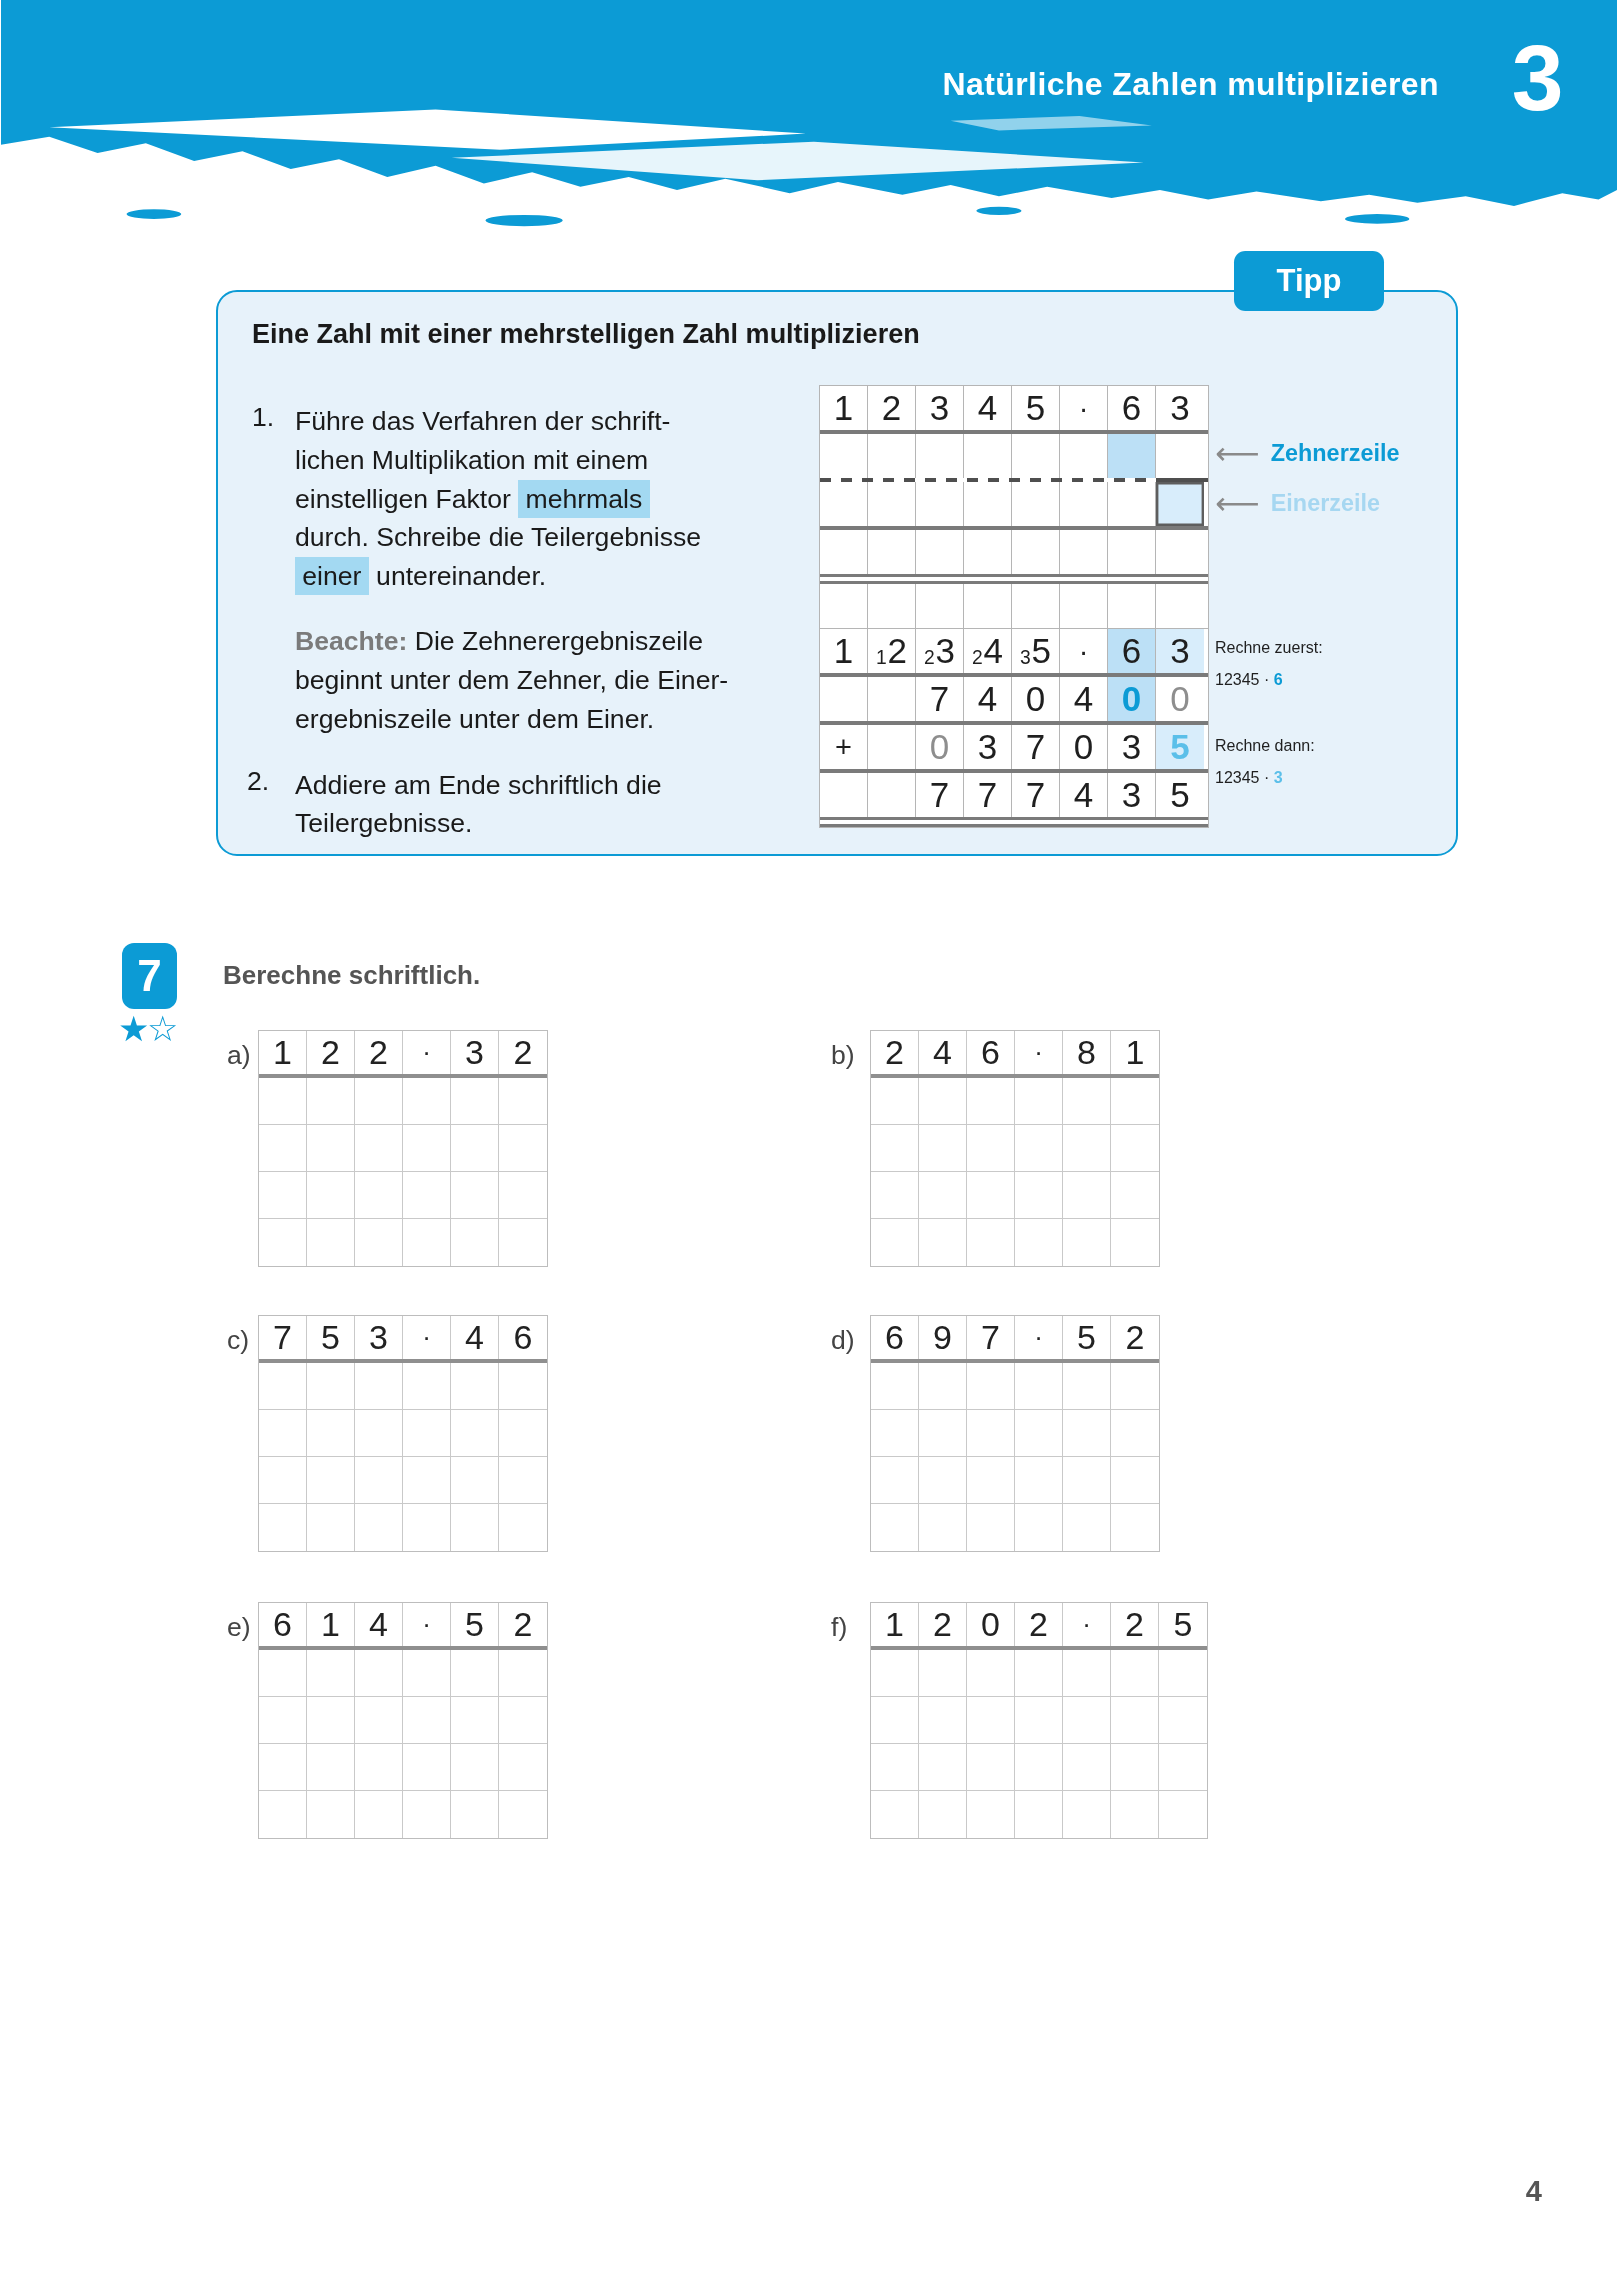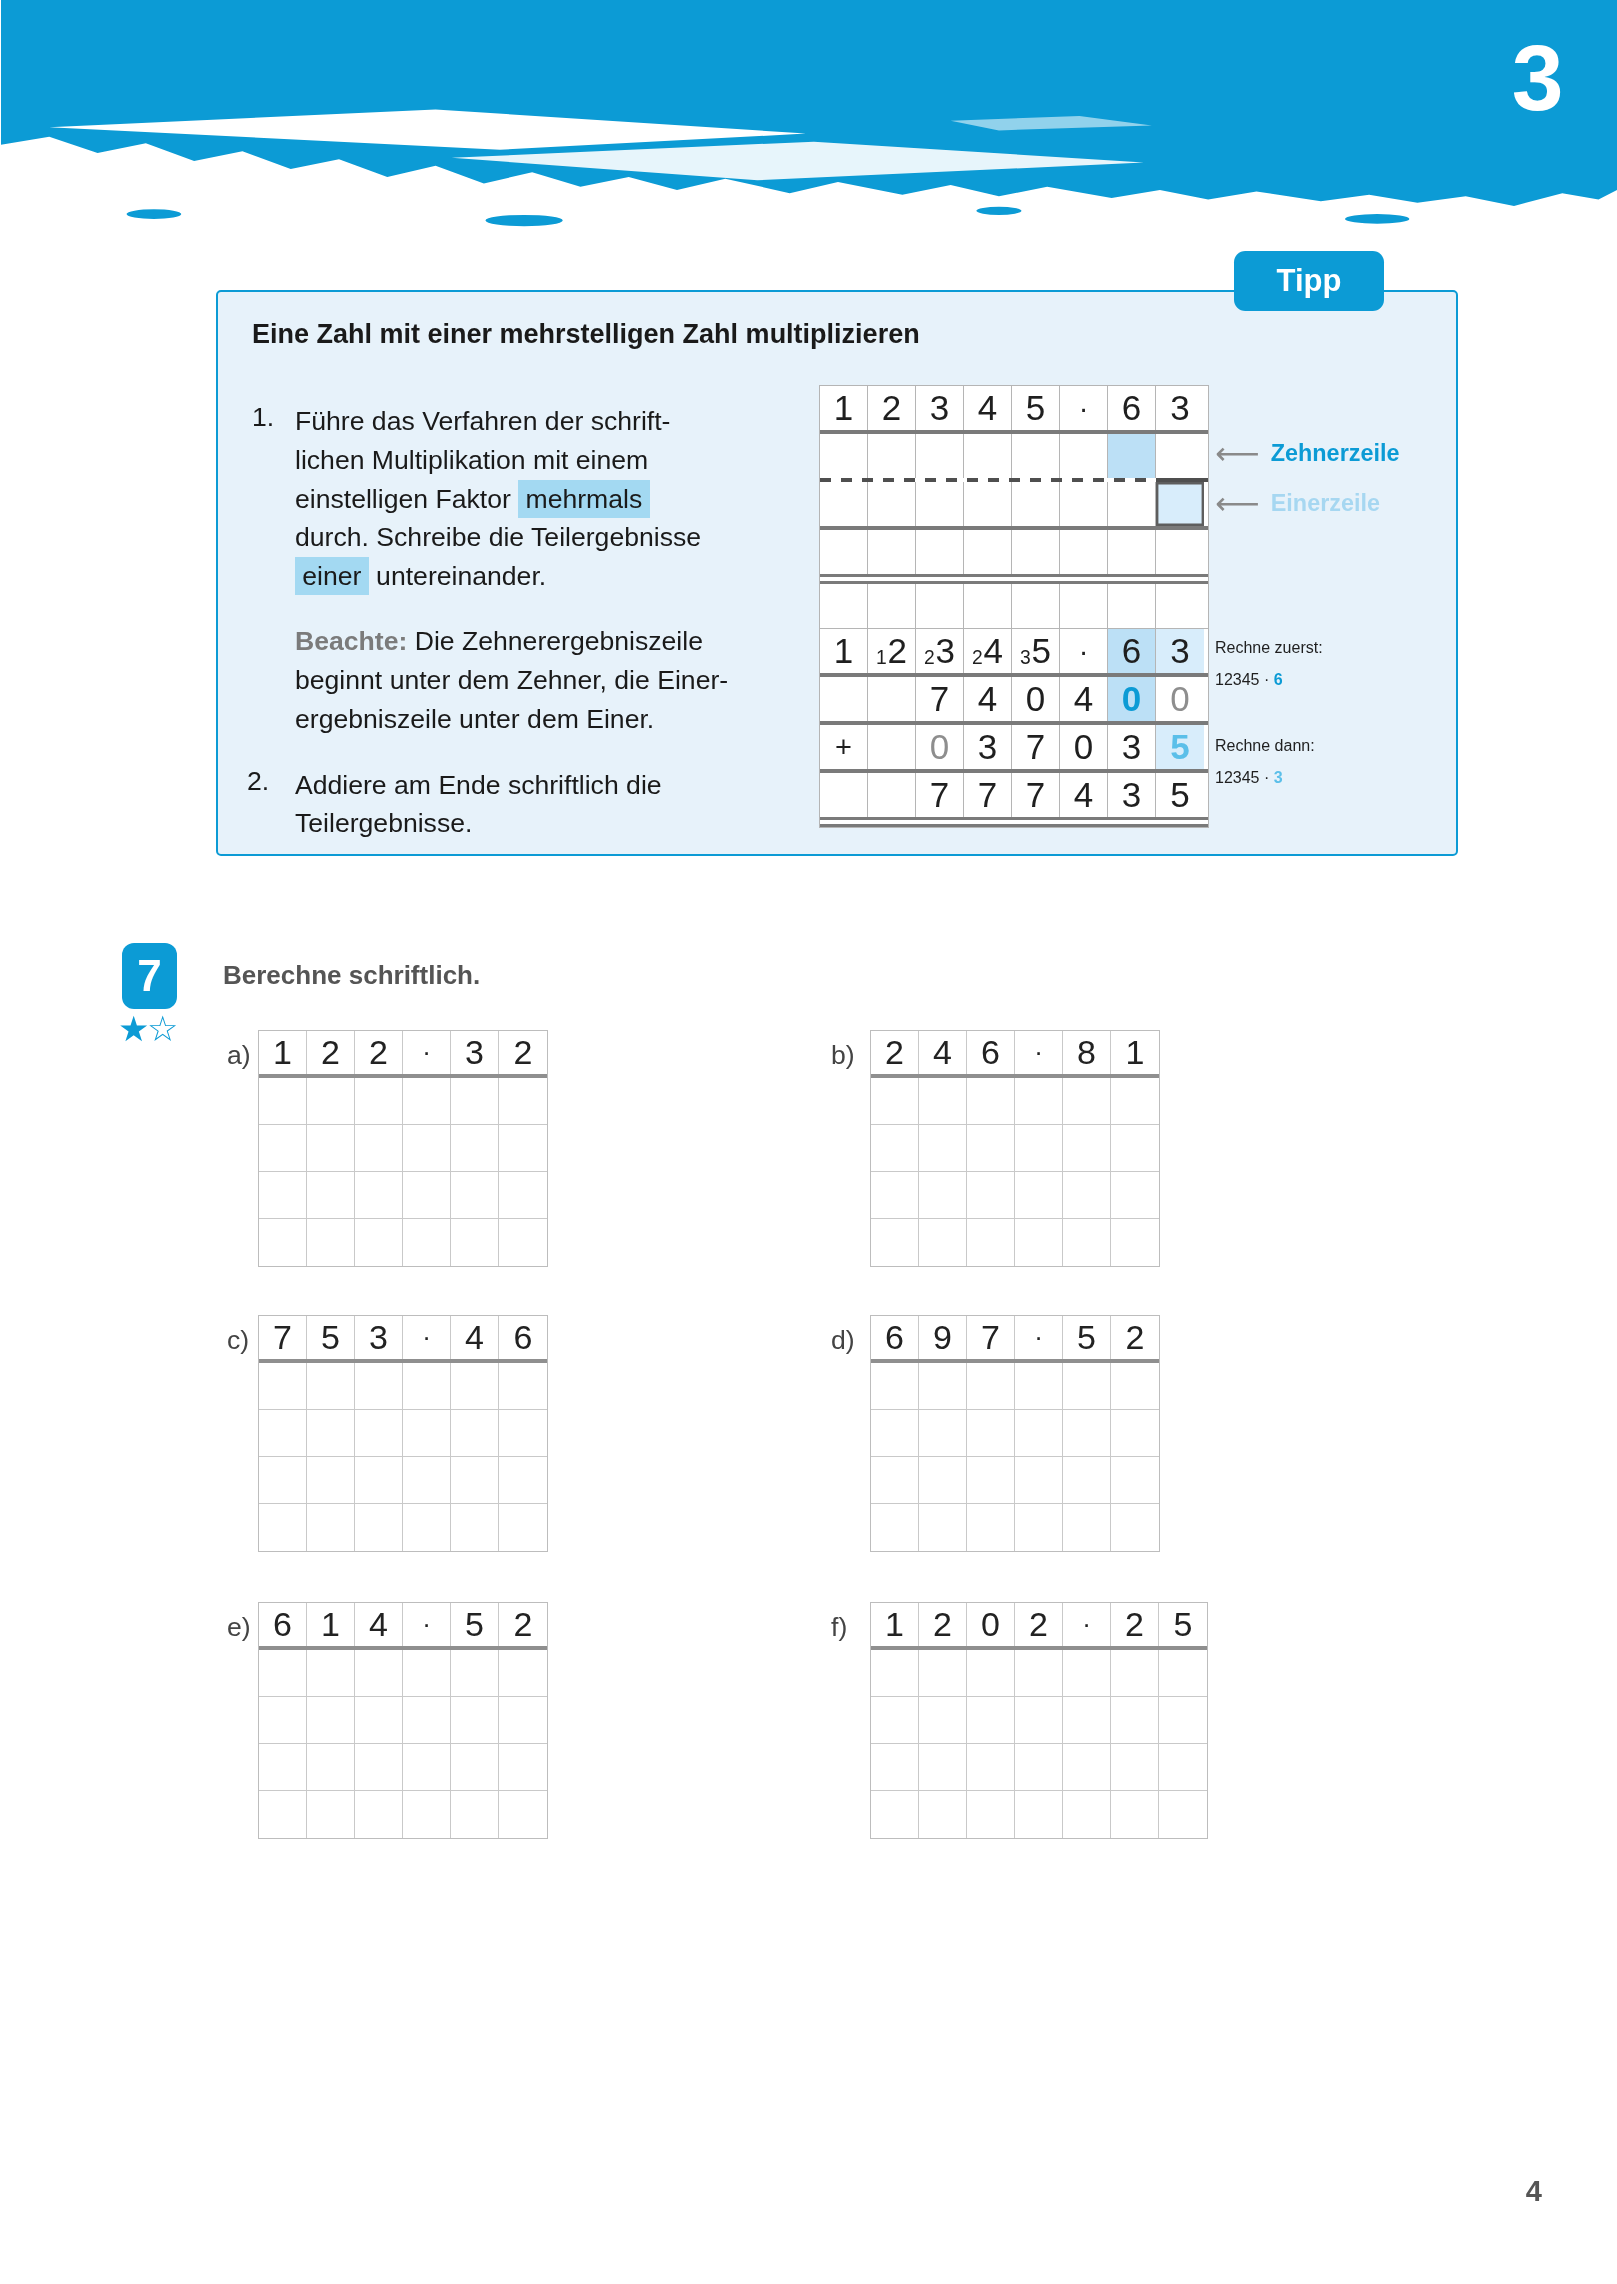--- a/index.html
+++ b/index.html
@@ -14,21 +14,21 @@
 
   
   .header-band{position:absolute;left:0;top:0;width:1618px;height:235px}
   .header-title{position:absolute;left:0;top:66px;width:1439px;text-align:right;
     font-size:32px;font-weight:700;color:#fff;letter-spacing:0.4px}
   .chapter-number{position:absolute;left:1489px;top:32px;width:97px;text-align:center;
     font-size:93px;font-weight:700;color:#fff;line-height:1}
 
   
   .tip-box{position:absolute;left:216px;top:290px;width:1242px;height:566px;
-    background:var(--boxfill);border:2.4px solid var(--accent);border-radius:5px}
+    background:var(--boxfill);border:2.4px solid var(--accent);border-radius:21px}
   .tip-tab{position:absolute;left:1234px;top:251px;width:150px;height:60px;
     background:var(--accent);border-radius:11.3px;display:flex;align-items:center;justify-content:center;
     font-size:31px;font-weight:700;color:#fff;z-index:3}
   .tip-heading{position:absolute;left:34px;top:26.6px;font-size:27px;font-weight:700;color:#1A1A1A}
   .list-num{position:absolute;font-size:26.6px;color:#1A1A1A}
   .tip-line{position:absolute;left:77px;font-size:26.6px;line-height:39px;white-space:nowrap;color:#1A1A1A}
   .hl{background:var(--hlword);display:inline-block;padding:1.6px 7.3px;line-height:34px}
   .note-label{font-weight:700;color:var(--graytext)}
 
   
@@ -93,20 +93,21 @@
     <svg width="1618" height="235" viewBox="0 0 2008 292">
       <path fill="#0C9BD5" d="M0,0 H2008 V236 L1985,248 1940,240 1880,256 1820,244 1760,252 1700,242 1640,250 1560,238 1500,248 1440,236 1380,246 1300,232 1240,244 1180,230 1120,242 1040,226 980,240 900,222 840,236 780,220 720,232 660,214 600,228 540,206 480,220 420,198 360,210 300,188 240,200 180,178 120,190 60,170 0,180 Z"></path>
       <path fill="#FFFFFF" d="M60,158 L540,136 L1000,166 L620,186 Z"></path>
       <path fill="#FFFFFF" d="M560,196 L1010,176 L1420,202 L940,224 Z" opacity="0.9"></path>
       <path fill="#FFFFFF" d="M1180,150 L1340,144 L1430,156 L1240,162 Z" opacity="0.55"></path>
       <ellipse fill="#0C9BD5" cx="190" cy="266" rx="34" ry="6"></ellipse>
       <ellipse fill="#0C9BD5" cx="650" cy="274" rx="48" ry="7"></ellipse>
       <ellipse fill="#0C9BD5" cx="1240" cy="262" rx="28" ry="5"></ellipse>
       <ellipse fill="#0C9BD5" cx="1710" cy="272" rx="40" ry="6"></ellipse>
     </svg>
+    <div class="header-title">Natürliche Zahlen multiplizieren</div>
     <div class="chapter-number">3</div>
   </div>
 
   <div class="tip-tab">Tipp</div>
   <div class="tip-box">
     <div class="tip-heading">Eine Zahl mit einer mehrstelligen Zahl multiplizieren</div>
 
     <div class="list-num" style="left:34px;top:110px">1.</div>
     <div class="tip-line" style="top:110px">Führe das Verfahren der schrift-</div>
     <div class="tip-line" style="top:149px">lichen Multiplikation mit einem</div>

